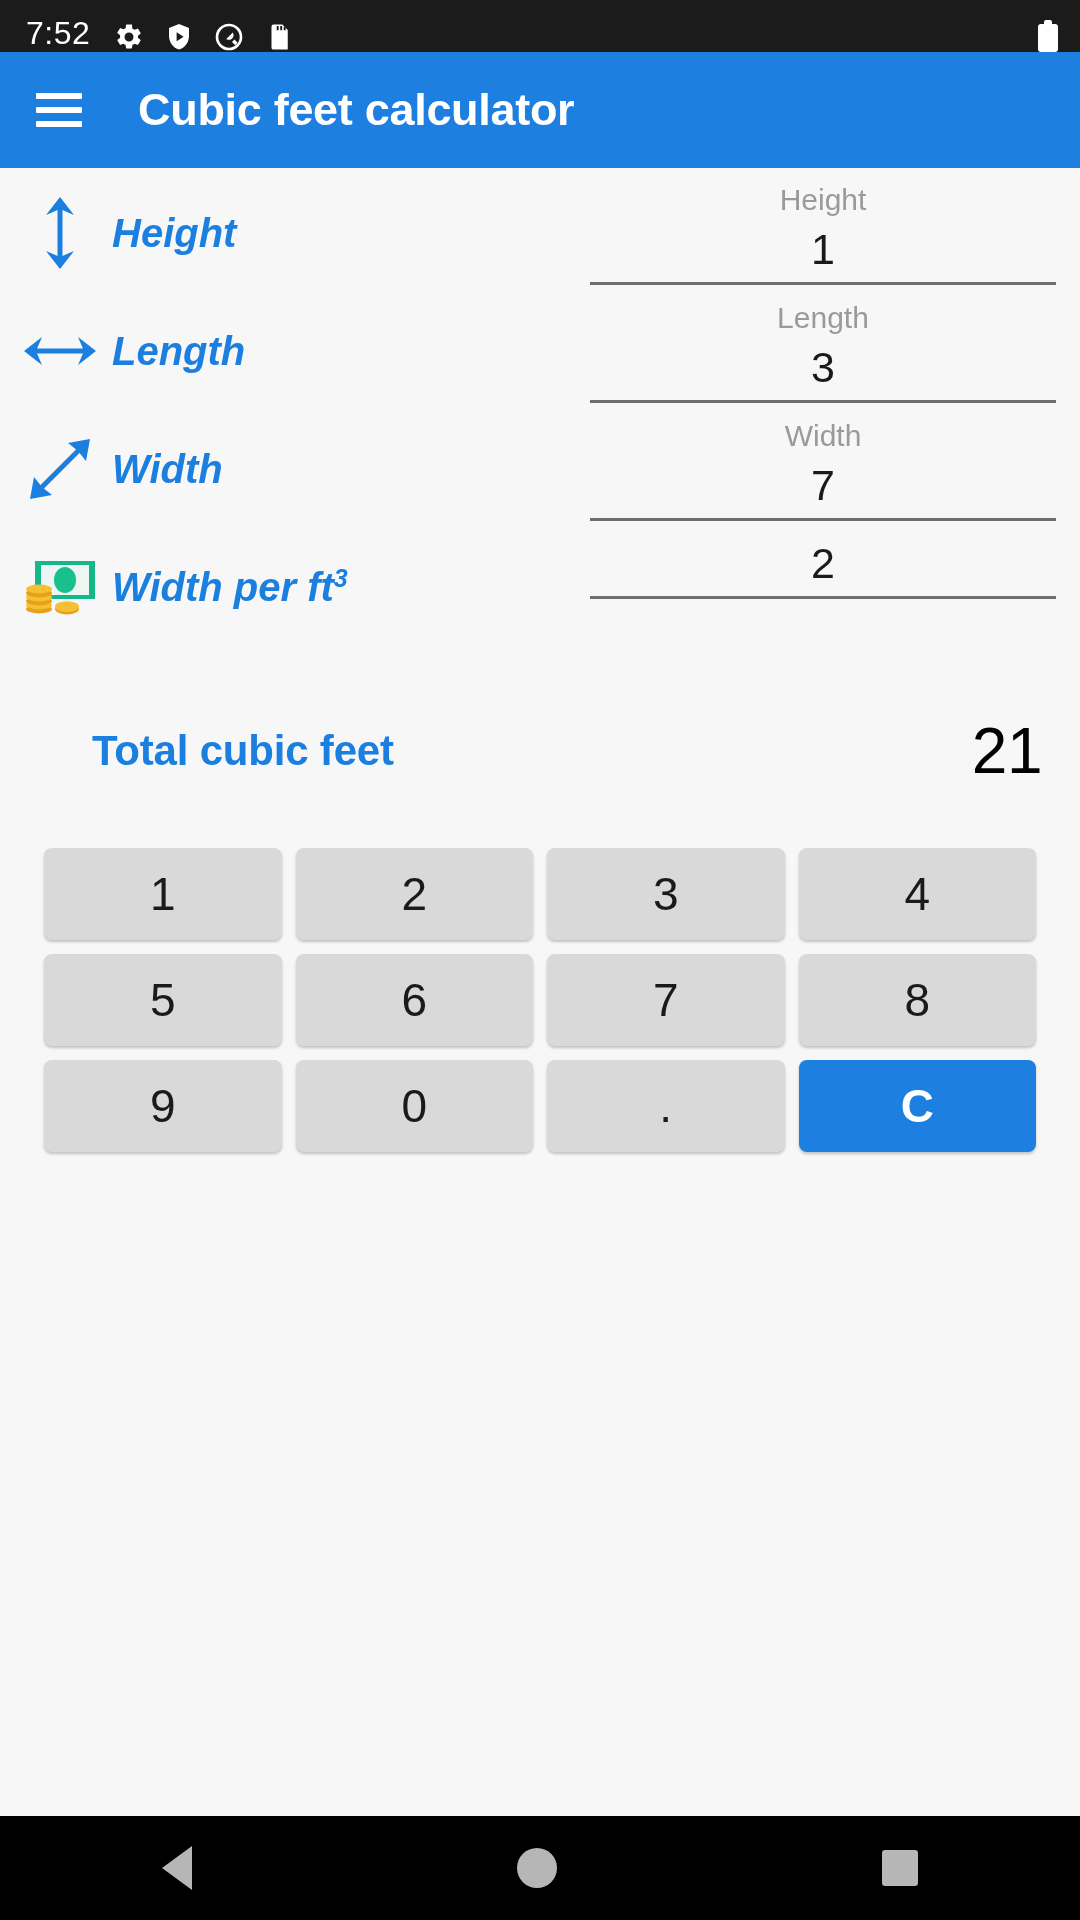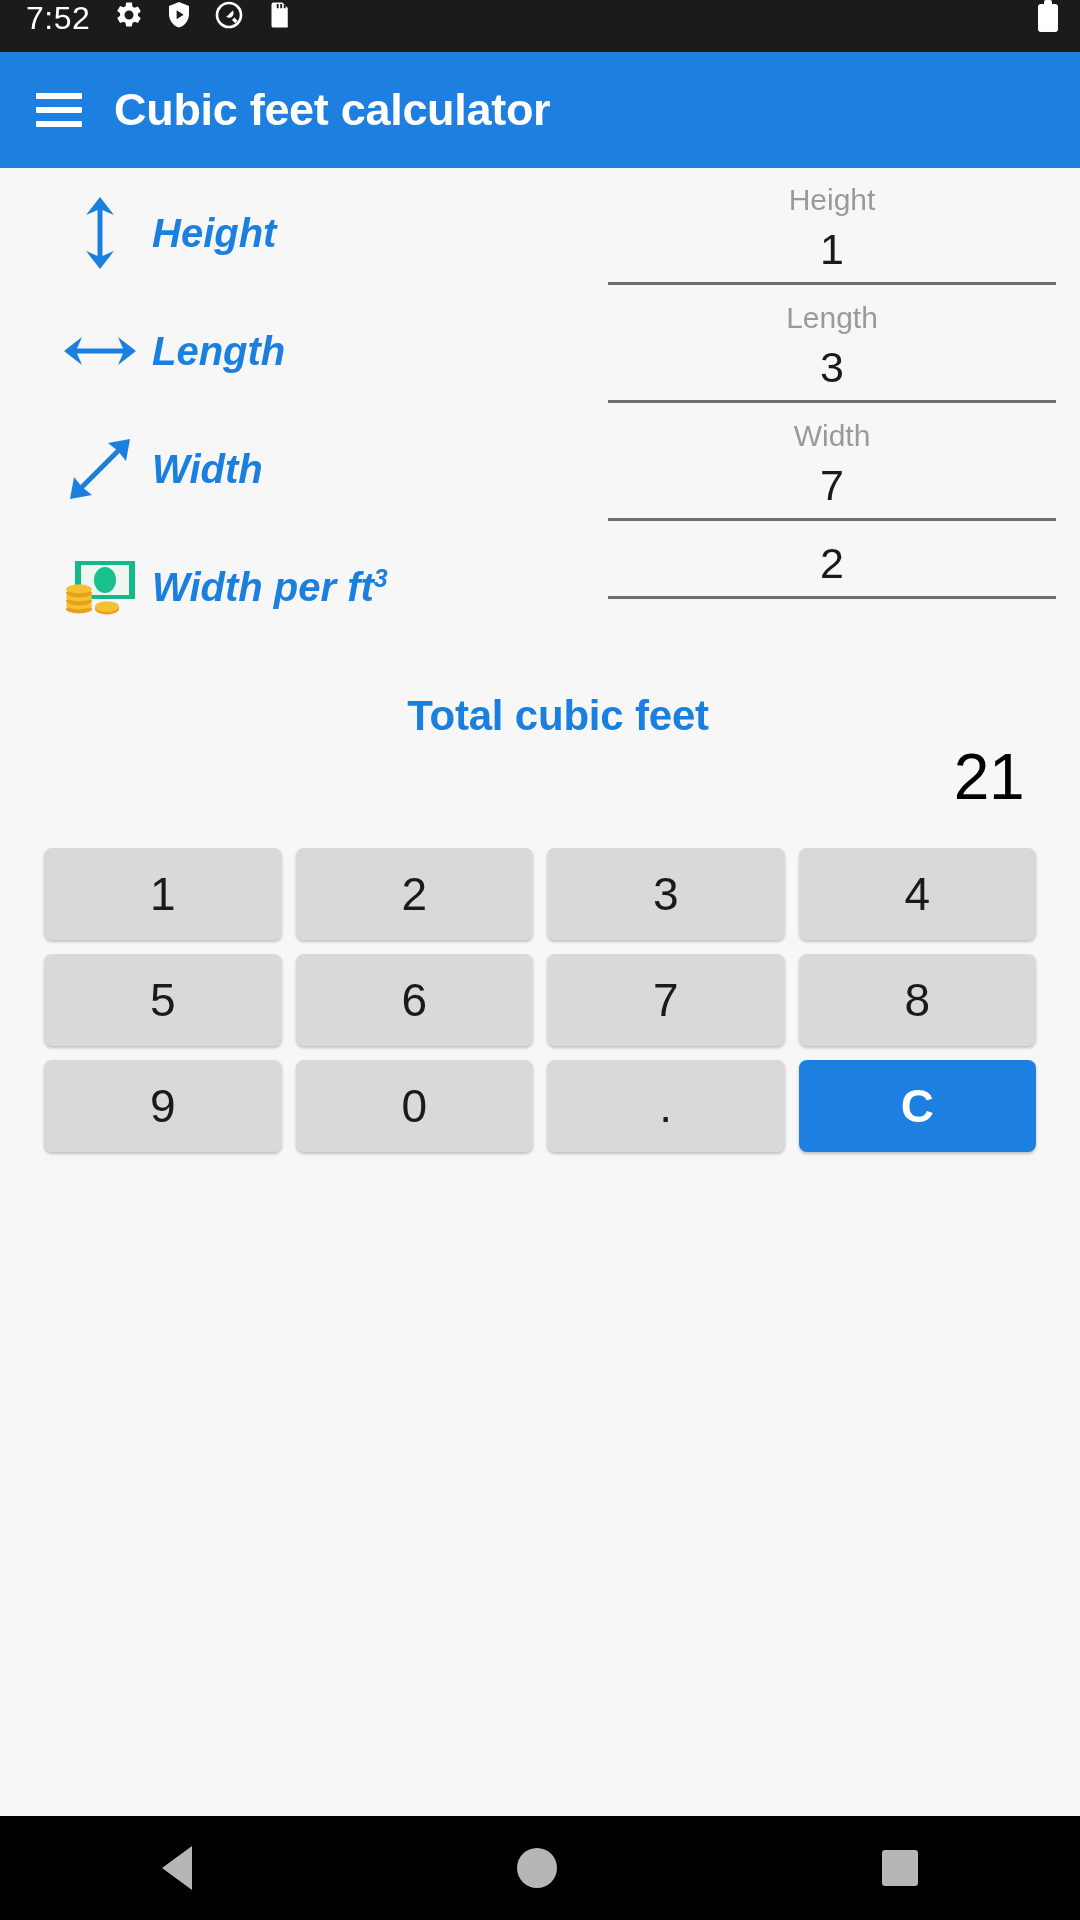--- a/index.html
+++ b/index.html
@@ -7,48 +7,48 @@
   body {
     font-family:"Liberation Sans", sans-serif;
     background:#f7f7f7;
     overflow:hidden;
   }
   #screen { position:relative; width:1080px; height:1920px; background:#f7f7f7; display:flex; flex-direction:column; }
 
   
   .statusbar {
     height:52px; background:#1b1b1b; color:#fff;
-    display:flex; align-items:flex-start; padding:0 22px 0 26px; flex:0 0 auto;
+    display:flex; align-items:flex-end; padding:0 22px 0 26px; flex:0 0 auto;
   }
   .sb-time { font-size:32px; letter-spacing:.5px; font-family:"Liberation Sans", sans-serif; }
   .sb-icons { display:flex; align-items:center; gap:20px; margin-left:24px; }
   .sb-spacer { flex:1 1 auto; }
   .sb-ico { width:30px; height:30px; display:block; }
   .sb-battery { width:20px; height:32px; position:relative; }
   .sb-battery .body { position:absolute; left:0; top:4px; width:20px; height:28px; background:#fff; border-radius:3px; }
   .sb-battery .tip { position:absolute; left:6px; top:0; width:8px; height:5px; background:#fff; border-radius:2px 2px 0 0; }
 
   
   .appbar {
     height:116px; background:#1d7fe0; display:flex; align-items:center;
     padding-left:36px; flex:0 0 auto;
   }
   .hamburger { width:46px; height:34px; display:flex; flex-direction:column; justify-content:space-between; cursor:pointer; }
   .hamburger span { display:block; height:6px; background:#fff; border-radius:1px; }
   .appbar-title {
-    color:#fff; font-size:45px; font-weight:bold; margin-left:32px;
+    color:#fff; font-size:45px; font-weight:bold; margin-left:56px;
     font-family:"Liberation Sans Narrow","Liberation Sans", sans-serif;
     letter-spacing:-.3px; white-space:nowrap;
   }
 
   
   .content { flex:1 1 auto; position:relative; background:#f7f7f7; }
 
   
-  .rows { position:relative; padding-top:6px;padding-left:40px; }
+  .rows { position:relative; padding-top:6px; }
   .row { display:flex; align-items:flex-start; height:118px; }
   .row-left { width:590px; display:flex; align-items:center; padding-left:22px; height:118px; }
   .row-right { width:490px; padding-right:24px; }
 
   .dim-icon { width:76px; height:76px; flex:0 0 auto; display:flex; align-items:center; justify-content:center; }
   .dim-label {
     color:#1b7fe0; font-size:40px; font-weight:bold; font-style:italic;
     margin-left:14px; white-space:nowrap;
     font-family:"Liberation Sans", sans-serif;
   }
@@ -72,21 +72,21 @@
   .total-label {
     color:#1b7fe0; font-weight:bold; font-size:42px;
     font-family:"Liberation Sans Narrow","Liberation Sans", sans-serif;
     letter-spacing:-.2px;
   }
   .total-value {
     color:#000000; font-weight:normal; font-size:64px; margin-left:auto;
     font-family:"Liberation Sans Narrow","Liberation Sans", sans-serif;
     letter-spacing:-.5px;
   }
-  .tcf { padding-left:92px; padding-right:56px;flex-direction:column; }
+  .tcf { padding-left:92px; padding-right:38px; }
   .tc  { padding-left:136px; padding-right:56px; }
 
   
   .keypad { margin-top:38px; padding:0 44px; }
   .kp-row { display:flex; gap:14px; margin-bottom:14px; }
   .key {
     flex:1 1 0; height:92px; background:#d9d9d9; border-radius:8px;
     display:flex; align-items:center; justify-content:center;
     color:#1a1a1a; font-size:46px; cursor:pointer;
     box-shadow:0 2px 3px rgba(0,0,0,.22);

